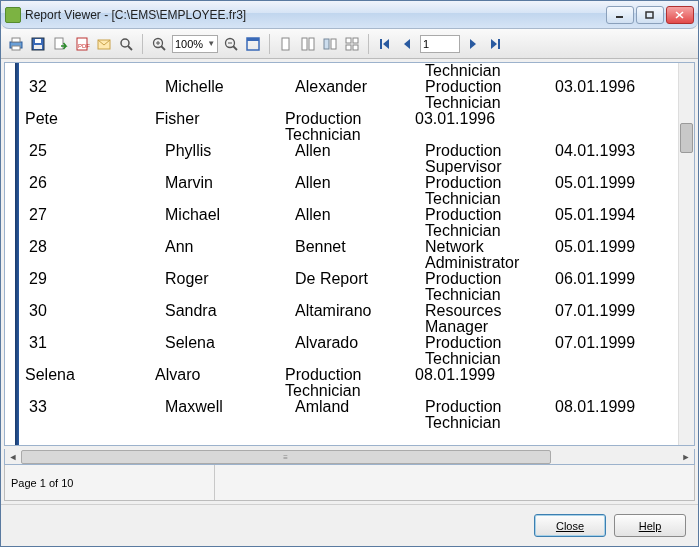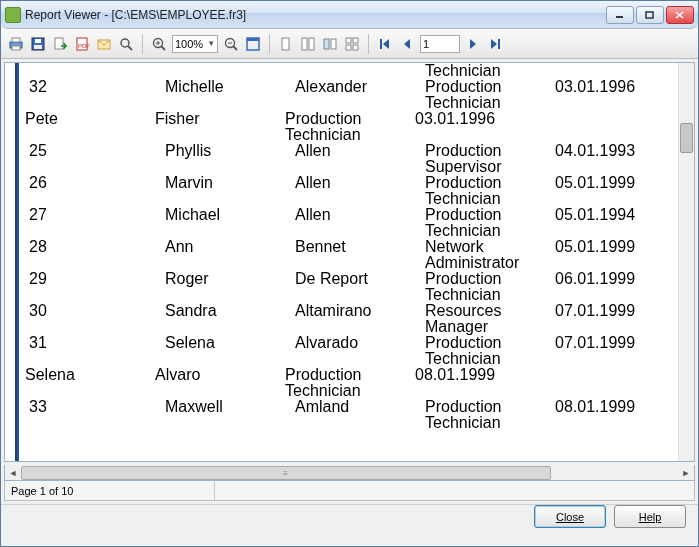--- a/index.html
+++ b/index.html
@@ -163,41 +163,41 @@
   }
   .hscroll-thumb {
     position:absolute;left:0;top:0;bottom:0;width:530px;
     background:#d8d8d8;border:1px solid #aaa;border-radius:2px;
   }
   .hscroll-grip {
     position:absolute;left:50%;top:50%;transform:translate(-50%,-50%);
     font-size:8px;color:#888;letter-spacing:1px;
   }
   .statusbar {
-    height:20px;
+    height:36px;
     margin:0 3px 3px 3px;
     border:1px solid #bcbcbc;
     border-top:none;
     background:#f4f4f4;
     display:flex;
     align-items:flex-start;
     font-size:11px;
   }
   .status-cell {
     padding: 0 6px;
     border-right:1px solid #c8c8c8;
     height:100%;
     display:flex;align-items:center;
     width:210px;
   }
   .footer {
     height:42px;
     display:flex;
     justify-content:flex-end;
-    align-items:flex-start;
+    align-items:center;
     gap:8px;
     padding-right:12px;
     background:#f0f0f0;
     border-top: 1px solid #d0d0d0;
   }
   .btn {
     min-width:72px;
     height:23px;
     border:1px solid #8a8a8a;
     border-radius:3px;

